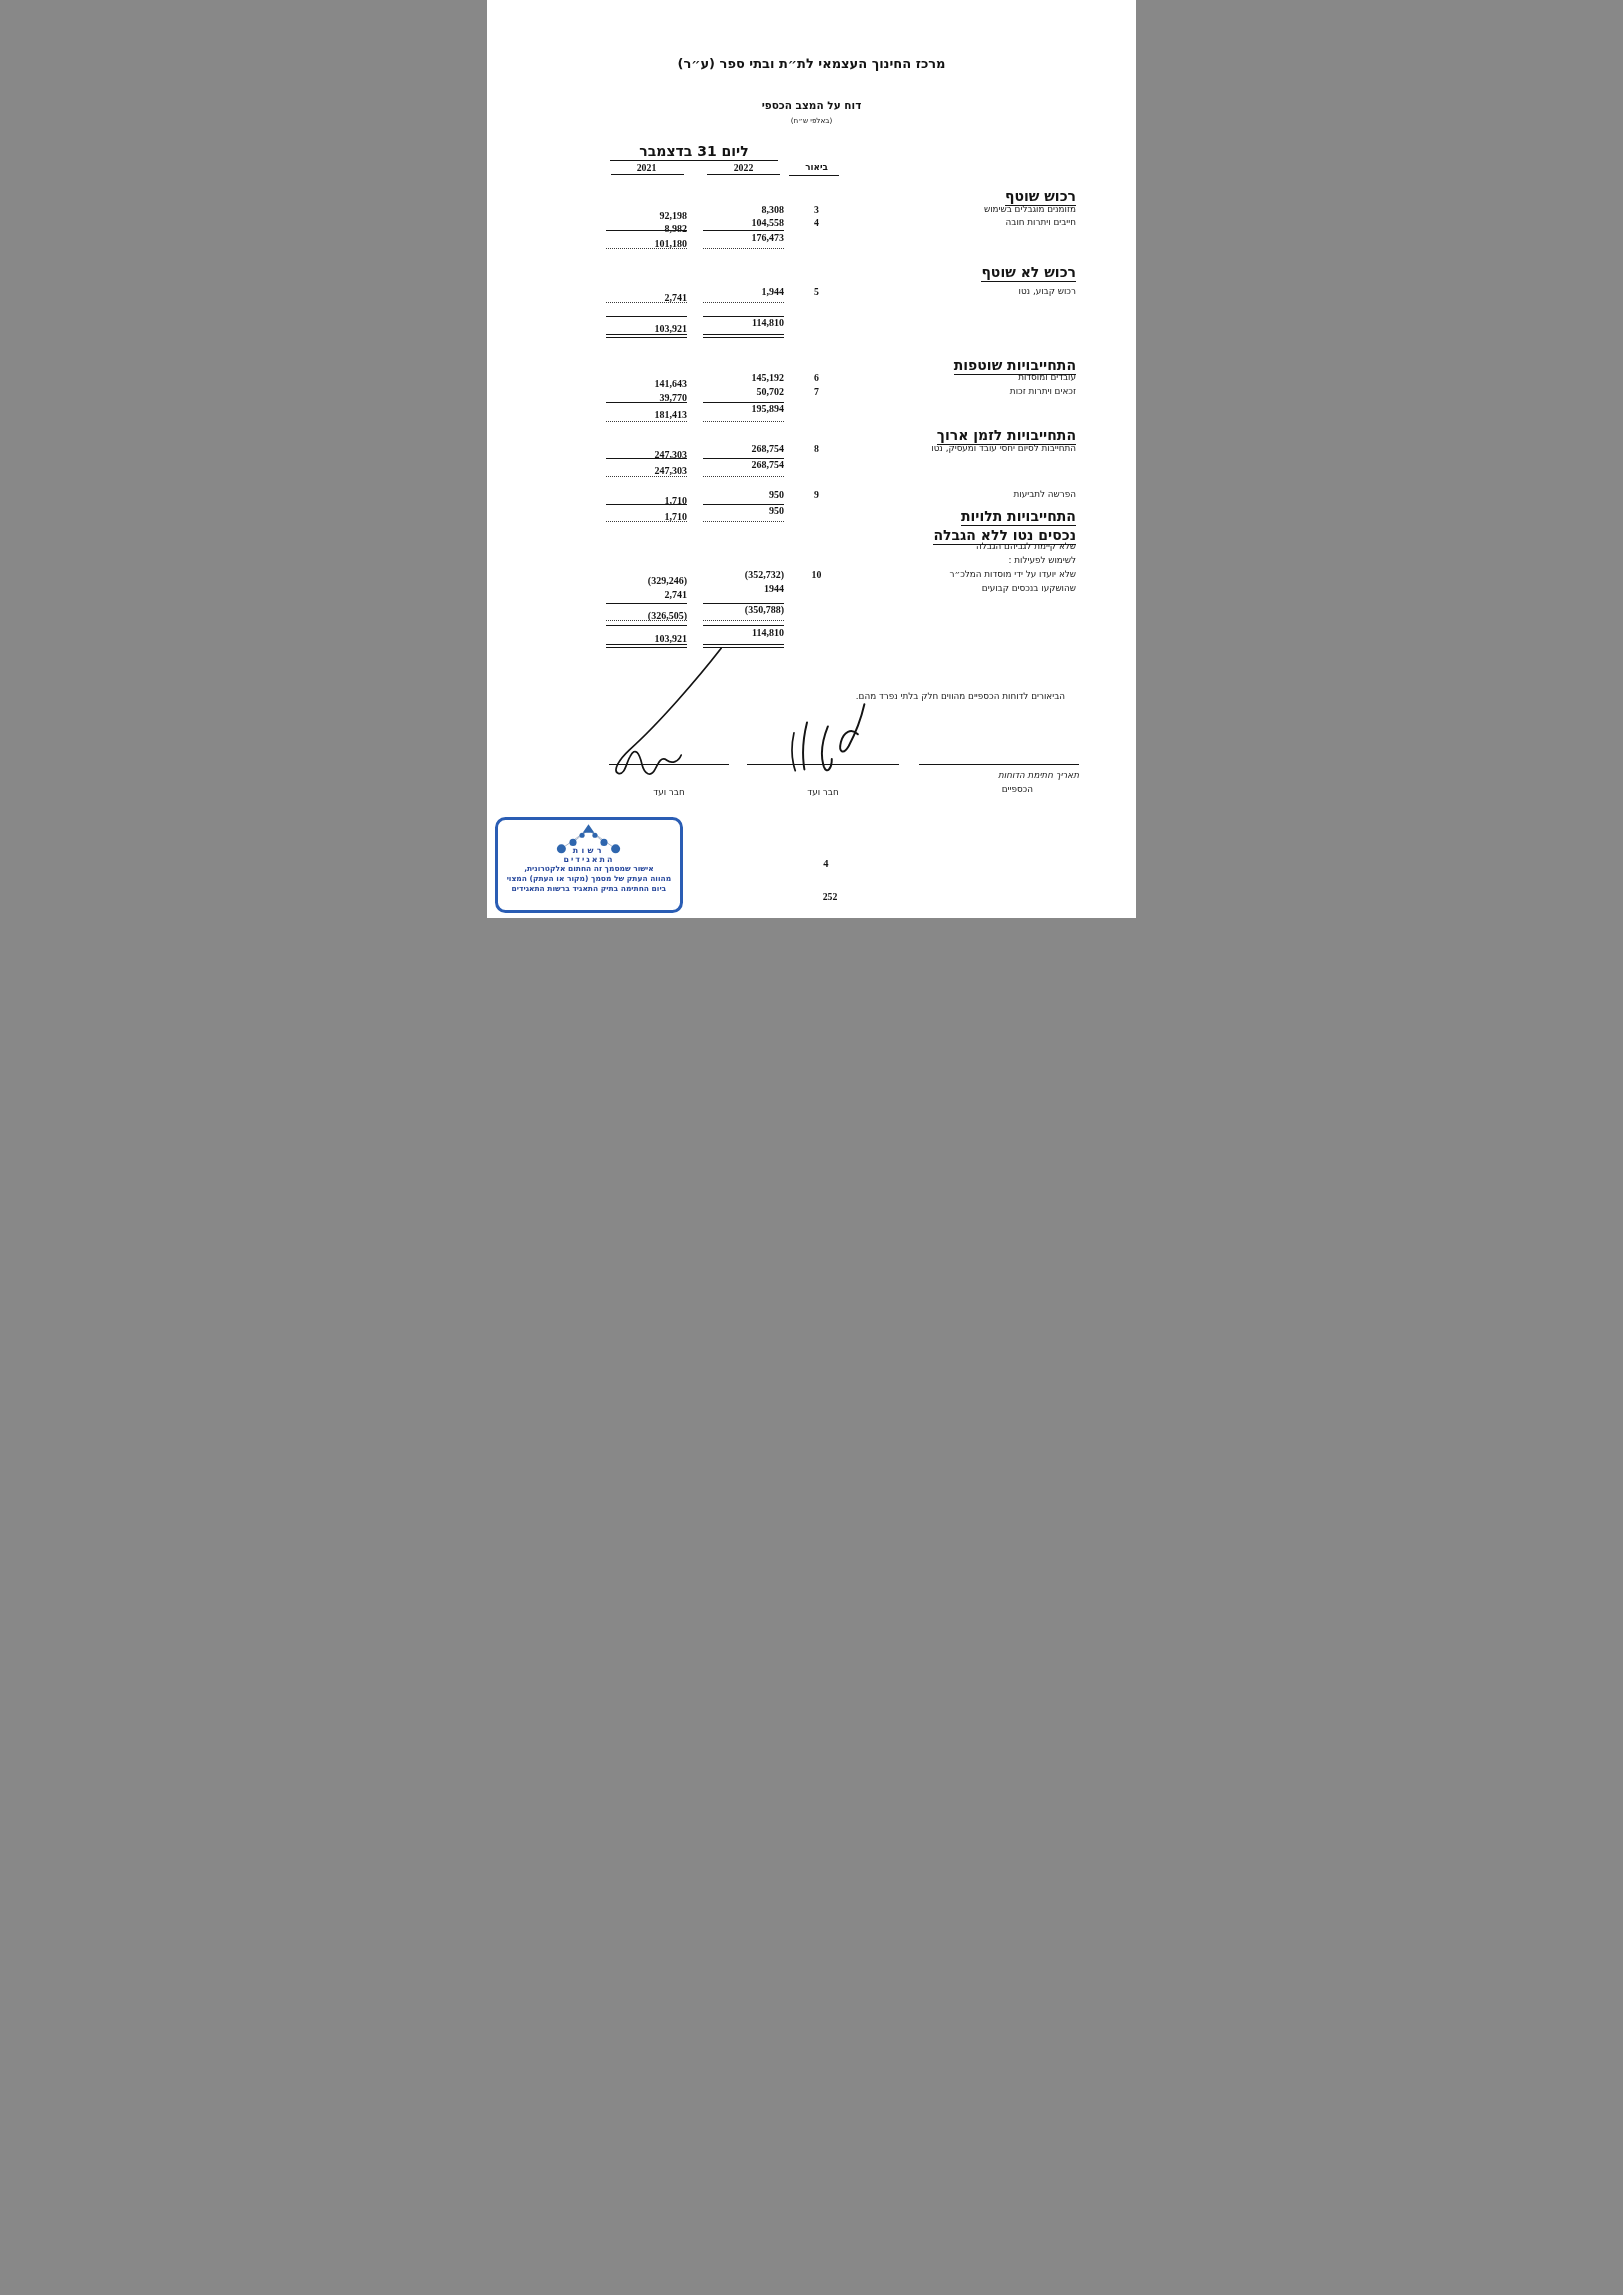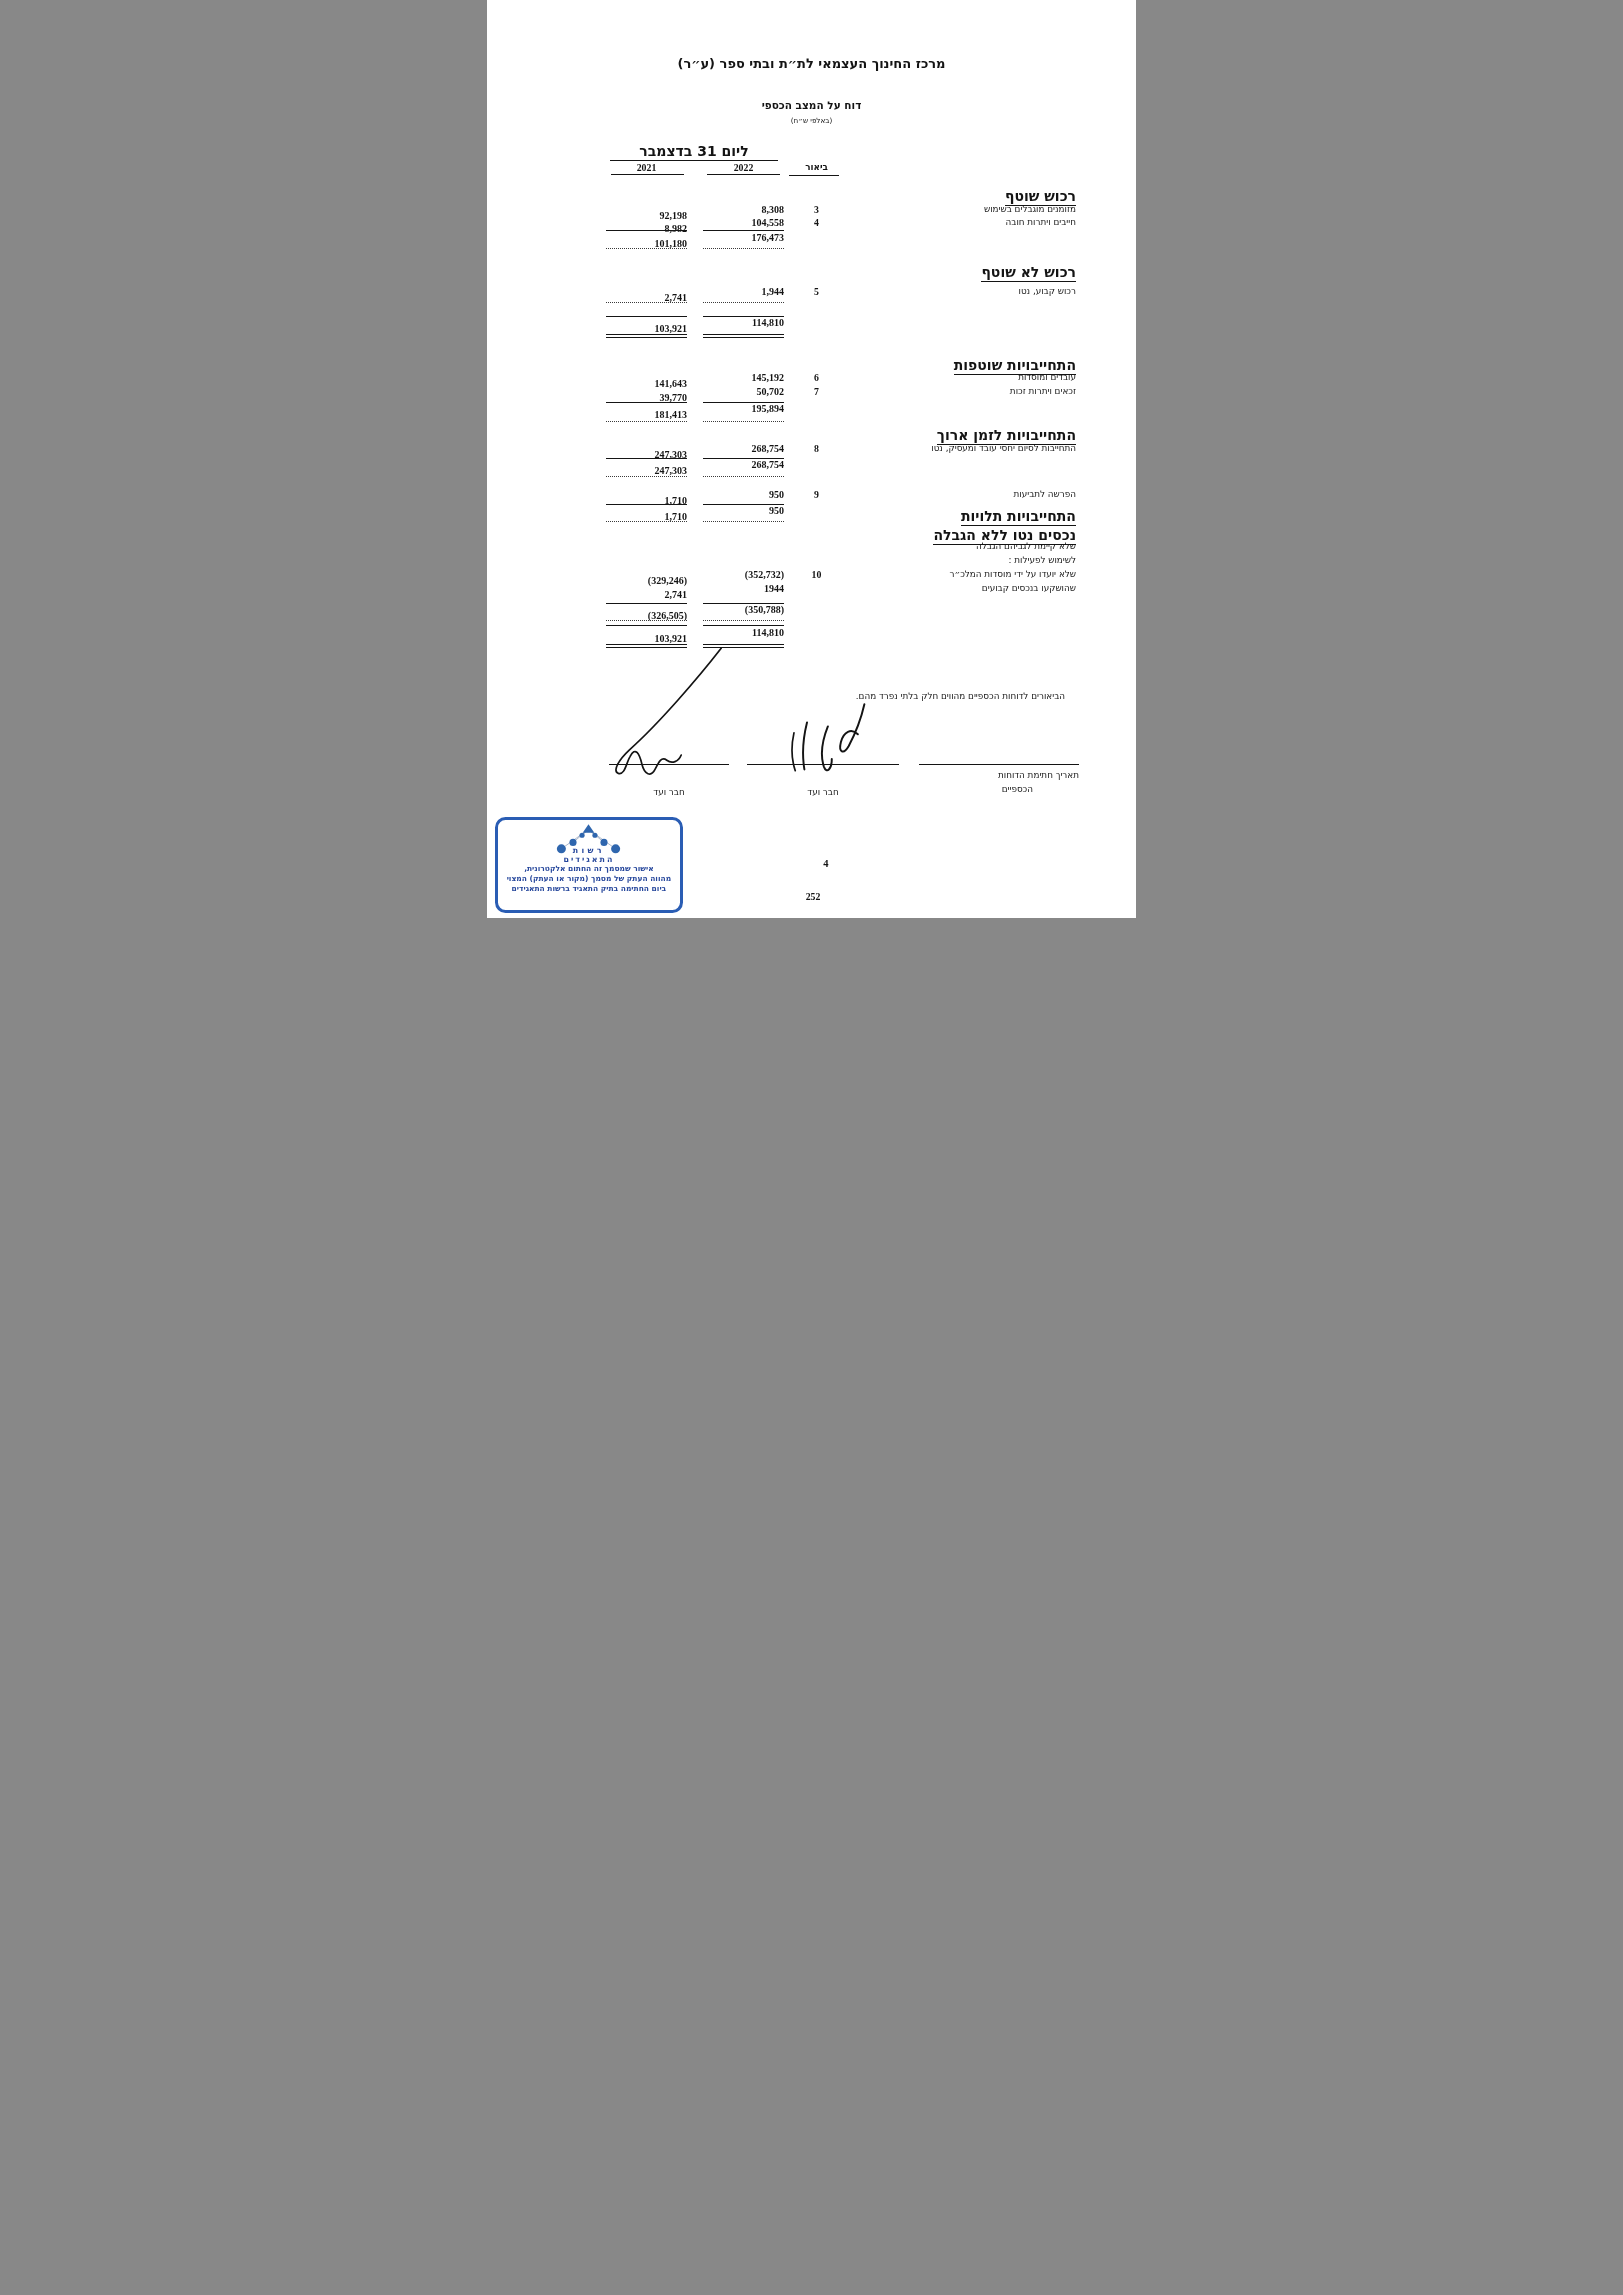--- a/index.html
+++ b/index.html
@@ -219,29 +219,29 @@
   </svg>
   <svg class="scribble" style="left:278px;top:699px;" width="144" height="75" viewBox="0 0 220 115">
     <path d="M152,8 C147,30 137,55 128,72 C120,86 112,82 116,66 C120,50 132,44 142,54" fill="none" stroke="#141414" stroke-width="3" stroke-linecap="round"></path>
     <path d="M96,42 C88,62 84,86 90,104 C94,115 102,108 102,92" fill="none" stroke="#141414" stroke-width="3" stroke-linecap="round"></path>
     <path d="M64,36 C58,60 56,84 60,108" fill="none" stroke="#141414" stroke-width="3" stroke-linecap="round"></path>
     <path d="M44,52 C40,70 40,92 46,110" fill="none" stroke="#141414" stroke-width="2.6" stroke-linecap="round"></path>
   </svg>
   <div class="sig-line" style="left:122px;width:120px;"></div>
   <div class="sig-line" style="left:260px;width:152px;"></div>
   <div class="sig-line" style="left:432px;width:160px;"></div>
-  <div class="date-label" style="top:770px;left:432px;width:160px;">תאריך חתימת הדוחות</div>
+  <div class="date-label" style="top:770px;left:432px;width:160px;font-style:italic;">תאריך חתימת הדוחות</div>
   <div class="date-label" style="top:784px;left:432px;width:160px;padding-right:0;box-sizing:border-box;padding-left:0;">
     <span style="display:block;padding-left:0;padding-right:46px;">הכספיים</span>
   </div>
   <div class="sig-label" style="top:787px;left:260px;width:152px;">חבר ועד</div>
   <div class="sig-label" style="top:787px;left:122px;width:120px;">חבר ועד</div>
 
   <div class="pagenum" style="top:858px;left:329px;width:19.6px;">4</div>
-  <div class="pagenum" style="top:891px;left:313px;width:26px;font-size:9.8px;">252</div>
+  <div class="pagenum" style="top:891px;left:330px;width:26px;font-size:9.8px;">252</div>
 
   <div class="stamp">
     <svg width="79" height="31" viewBox="0 0 120 48">
       <g stroke="#7d8fae" stroke-width="1">
         <line x1="60" y1="10" x2="18" y2="40"></line>
           <line x1="60" y1="10" x2="36" y2="30"></line>
         <line x1="60" y1="10" x2="50" y2="19"></line>
           <line x1="60" y1="10" x2="70" y2="19"></line>
         <line x1="60" y1="10" x2="84" y2="30"></line>
           <line x1="60" y1="10" x2="102" y2="40"></line>

